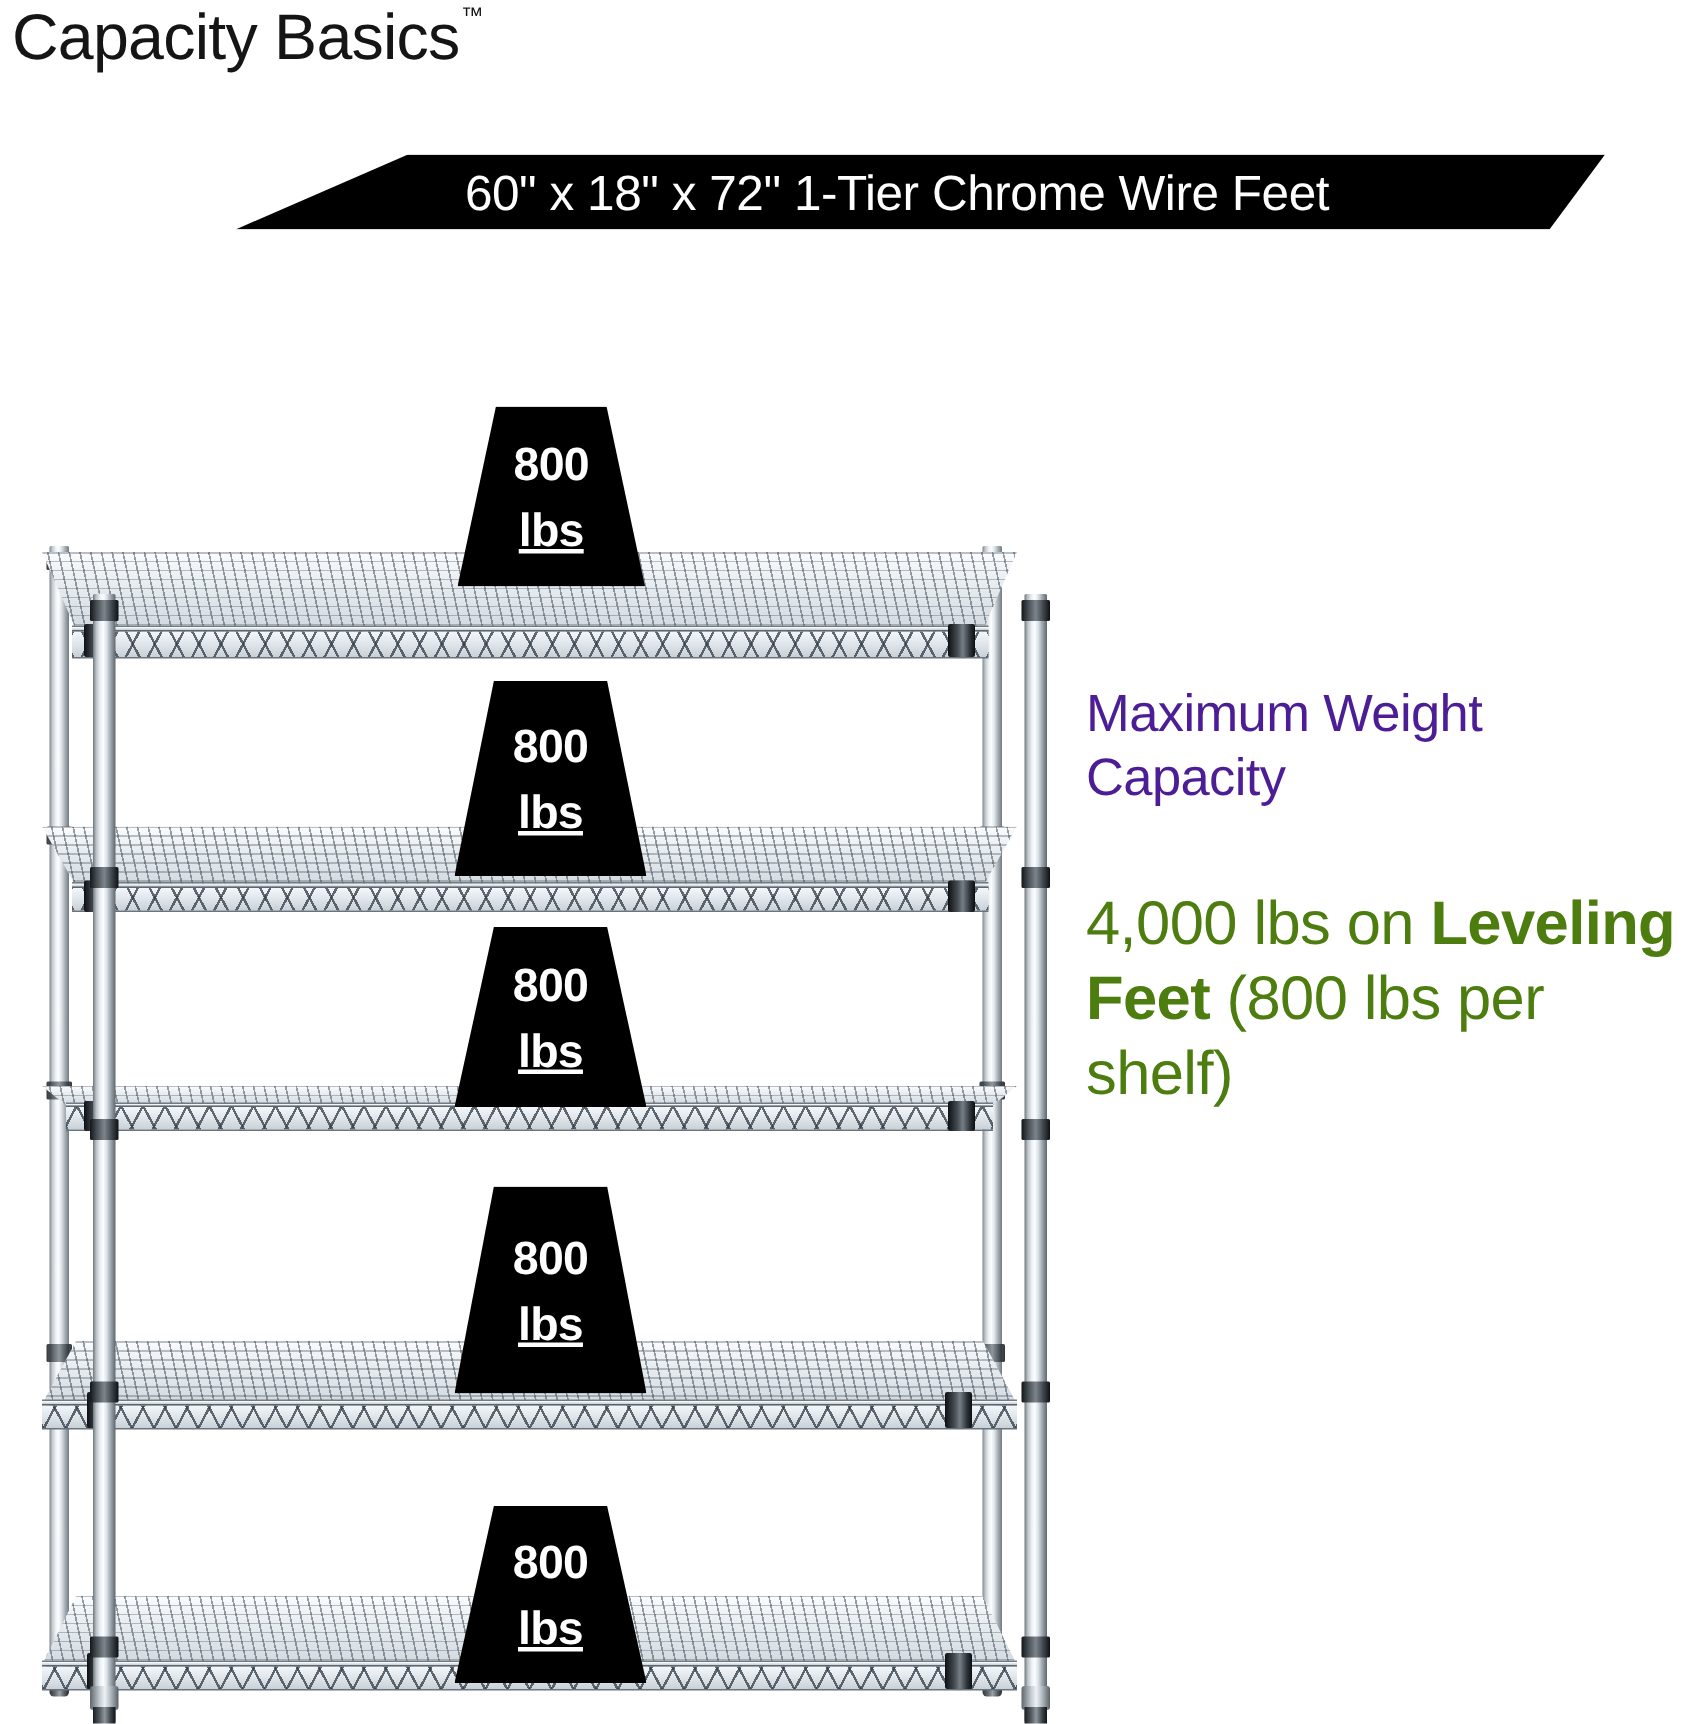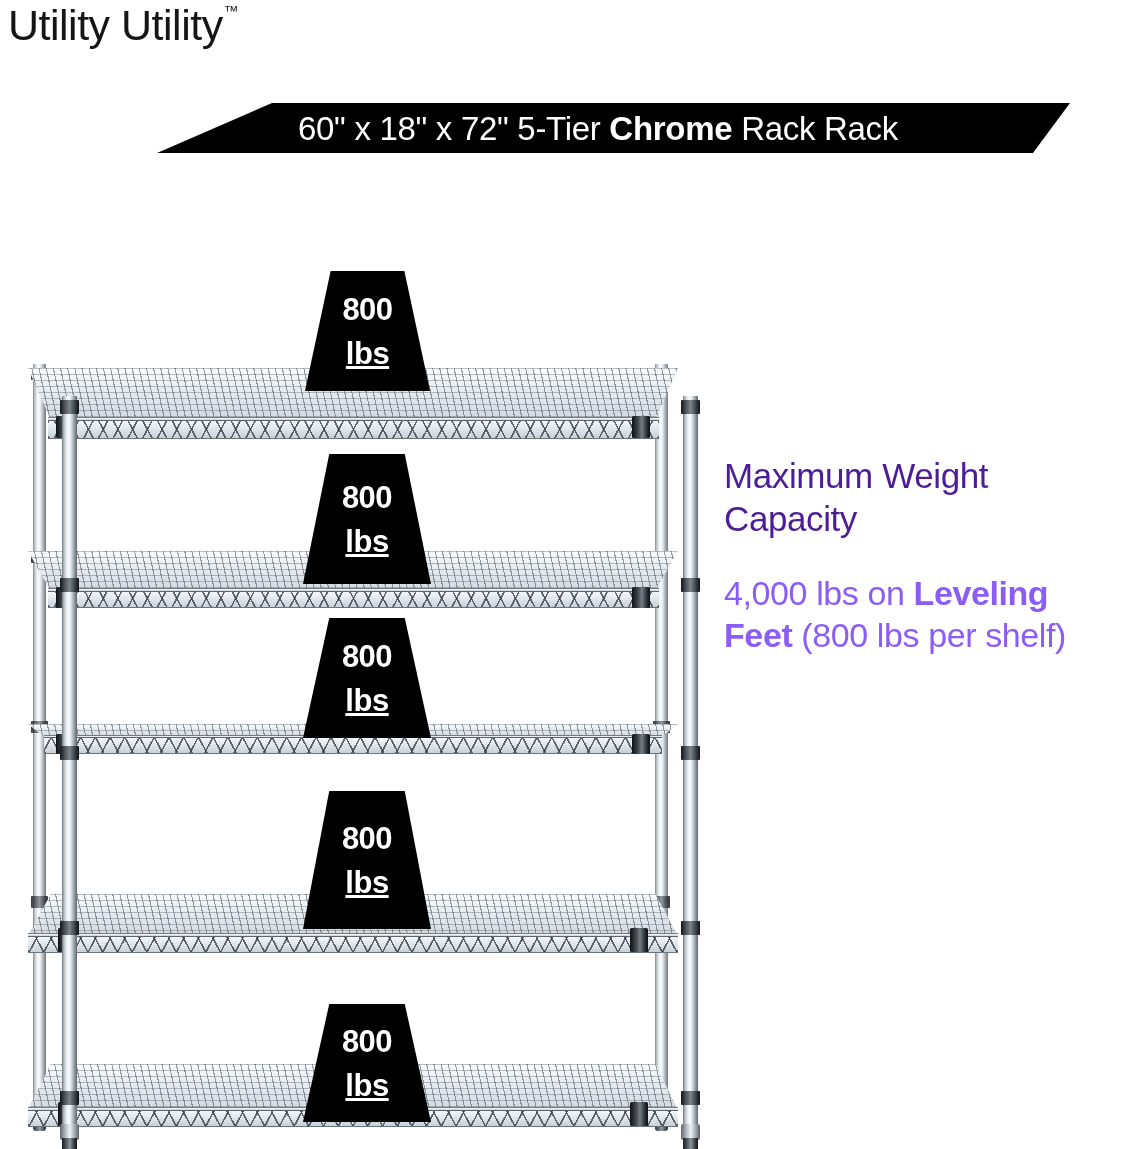--- a/index.html
+++ b/index.html
@@ -57,43 +57,43 @@
   .banner-text {
     color: #ffffff;
     font-size: 33px;
     font-weight: 400;
     letter-spacing: -0.3px;
     white-space: nowrap;
     position: relative;
     top: 1px;
     left: 3px;
   }
-  .banner-text b { font-weight: 700; }
+  .banner-text b { font-weight: 400; }
 
   
   .copy {
     position: absolute;
     left: 724px;
     top: 455px;
     width: 400px;
   }
   .copy-heading {
     font-size: 35px;
     line-height: 1.22;
     color: #4c1d95;
     font-weight: 400;
     letter-spacing: -0.4px;
   }
   .copy-para {
-    font-size: 34px;
+    font-size: 41px;
     line-height: 1.22;
-    color: #8b5cf6;
+    color: #4d7c0f;
     font-weight: 400;
     letter-spacing: -0.4px;
-    margin-top: 33px;
+    margin-top: 50px;
   }
   .copy-para b { font-weight: 700; }
 
   
   .rack {
     position: absolute;
     left: 0px;
     top: 346px;
     width: 720px;
     height: 819px;
@@ -210,29 +210,29 @@
     margin-top: 13px;
     text-decoration: underline;
   }
 </style>
 </head>
 <body>
 
 <div id="page">
 
   <div class="brand">
-    <span>Utility Utility</span><span class="brand-tm">™</span>
+    <span>Capacity Basics</span><span class="brand-tm">™</span>
   </div>
 
   <div class="banner">
     <div class="banner-text">
       <span>60" x 18" x 72"</span>
-      <span>5-Tier</span>
+      <span>1-Tier</span>
       <b>Chrome</b>
-      <span>Rack Rack</span>
+      <span>Wire Feet</span>
     </div>
   </div>
 
   <div class="copy">
     <div class="copy-heading">Maximum Weight Capacity</div>
 
     <div class="copy-para"><span>4,000 lbs on </span><b>Leveling Feet</b><span> (800 lbs per shelf)</span></div>
 
   </div>
 

